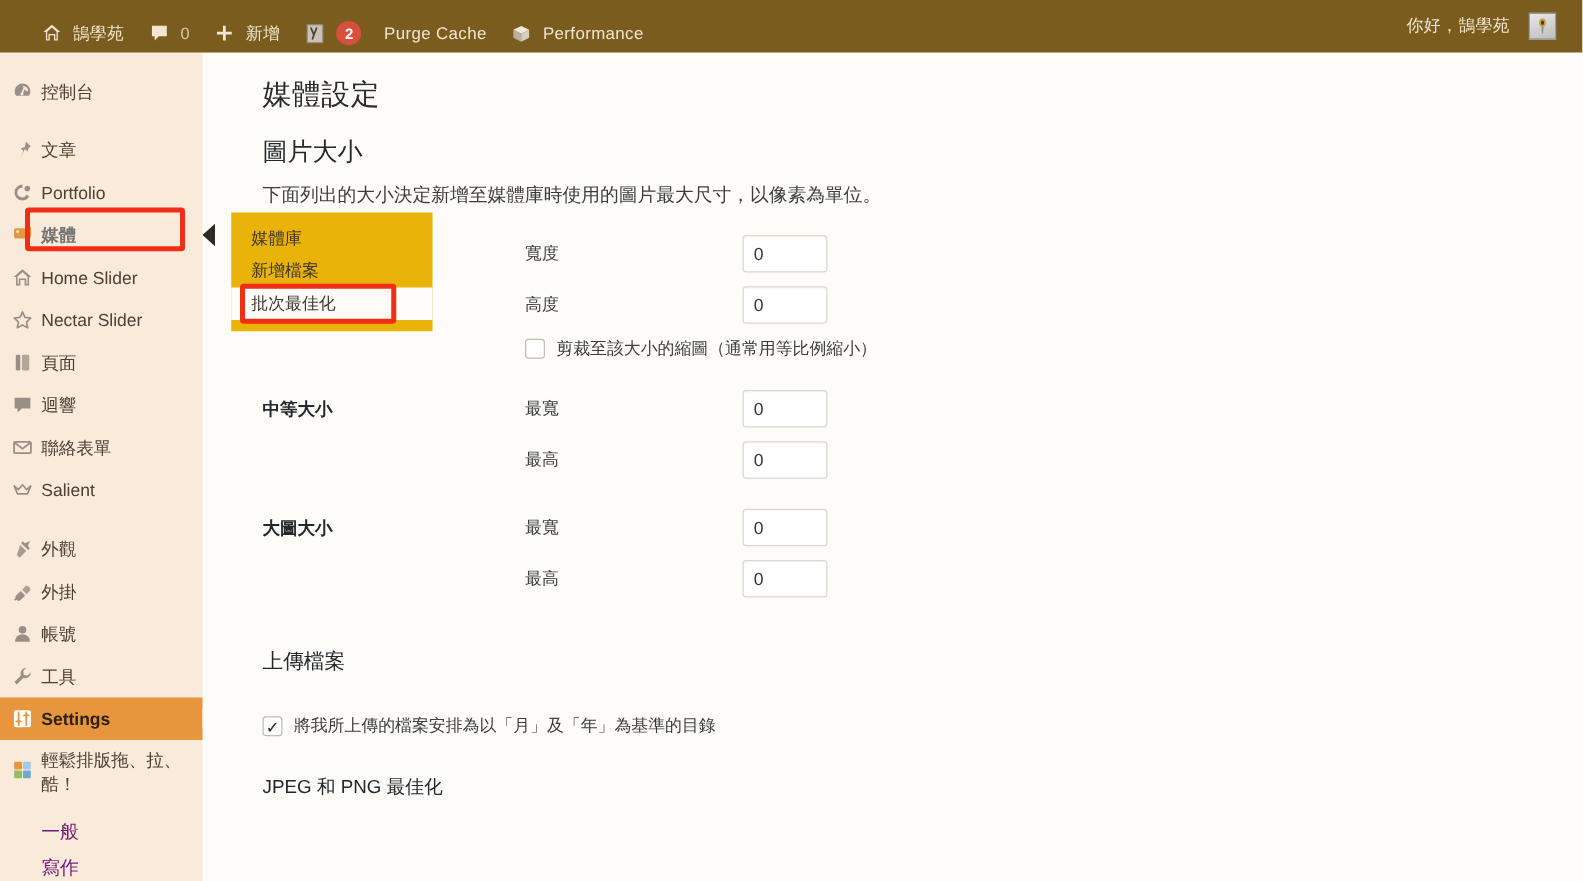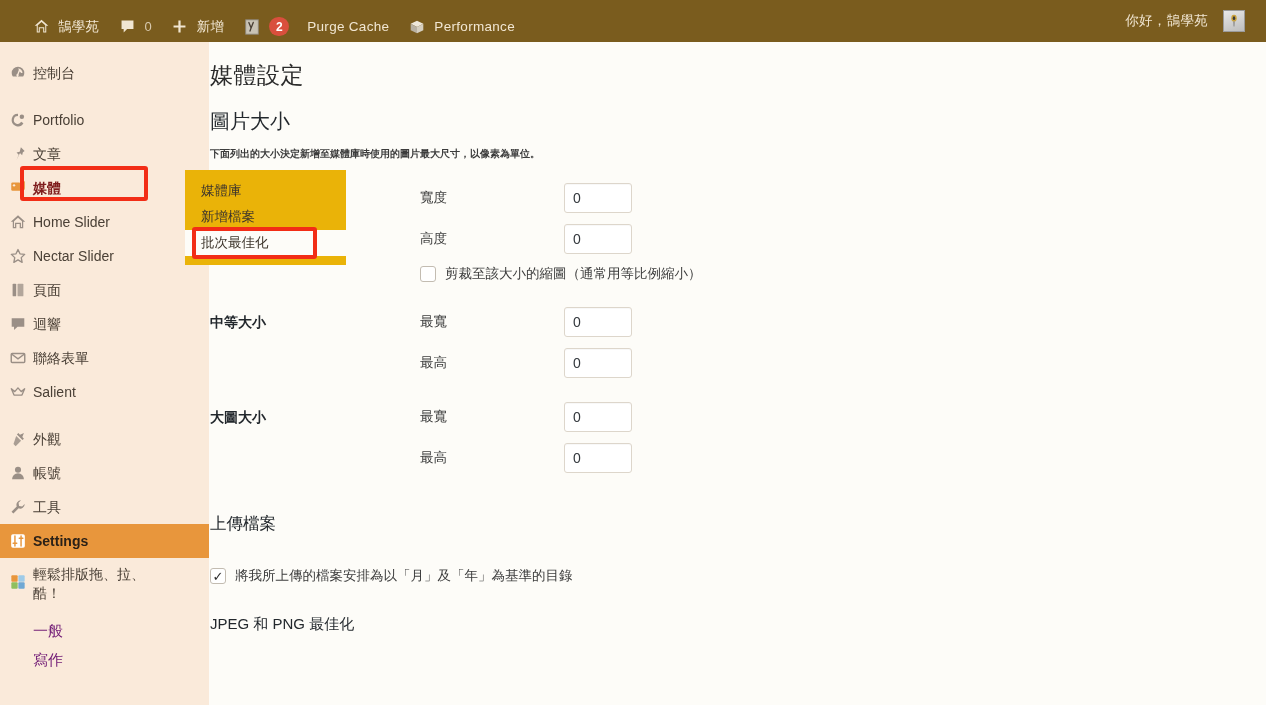--- a/index.html
+++ b/index.html
@@ -44,21 +44,21 @@
   .avatar-box {
     width: 22px; height: 22px; margin-left: 8px;
     background: linear-gradient(160deg,#e8e8e8,#bdbdbd);
     border: 1px solid #9b9b9b;
     display: flex; align-items: center; justify-content: center;
   }
 
   
   .sidebar {
     position: absolute; top: 42px; left: 0;
-    width: 209px; height: 663px;
+    width: 162px; height: 663px;
     background: #faeada;
     z-index: 30;
   }
   .menu-item {
     position: relative;
     display: flex; align-items: center;
     gap: 11px;
     height: 34px;
     padding-left: 33px;
     color: #4a4036;
@@ -84,21 +84,21 @@
   }
   .menu-item.is-current .mi-icon { color: #ffffff; }
   .menu-item.is-current .arrow {
     position: absolute; right: -8px; top: 50%; transform: translateY(-50%);
     width: 0; height: 0;
     border-top: 8px solid transparent;
     border-bottom: 8px solid transparent;
     border-left: 8px solid #fdfcf8;
   }
 
-  .menu-item.is-media { color: #7f1d1d; font-weight: 600; }
+  .menu-item.is-media { color: #737373; font-weight: 600; }
   .menu-item.is-media .mi-icon { color: #e8963c; }
   .menu-item.is-media .arrow-dark {
     position: absolute; right: -10px; top: 50%; transform: translateY(-50%);
     width: 0; height: 0;
     border-top: 9px solid transparent;
     border-bottom: 9px solid transparent;
     border-right: 10px solid #2e2a24;
     z-index: 41;
   }
 
@@ -161,37 +161,36 @@
   .sec-title {
     margin: 0;
     padding: 17px 0 0 25px;
     font-size: 20px;
     font-weight: 400;
     color: #23282d;
   }
   .sec-desc {
     margin: 0;
     padding: 12px 0 0 25px;
-    font-size: 10px;
+    font-size: 15px;
     color: #3c3c3c;
-    font-weight: bold;
   }
 
   .form-table { width: 100%; border-collapse: collapse; margin-top: 10px; }
   .form-table th {
     text-align: left;
     vertical-align: top;
     font-weight: 600;
     font-size: 14px;
     color: #23282d;
     width: 225px;
     padding: 19px 10px 19px 25px;
   }
   .form-table td { padding: 12px 10px; vertical-align: top; }
-  .field-row { display: flex; align-items: center; margin-bottom: 11px; }
+  .field-row { display: flex; align-items: center; margin-bottom: 11px; gap: 30px; }
   .field-row:last-child { margin-bottom: 0; }
   .field-label {
     width: 144px;
     font-size: 13.5px;
     color: #3c3c3c;
   }
   input.num {
     width: 68px; height: 30px;
     border: 1px solid #ddd6cb;
     border-radius: 3px;
@@ -307,34 +306,34 @@
         </svg>
       </span>
       <span class="mi-label">控制台</span>
     </a>
 
     <div class="menu-gap"></div>
 
     <a class="menu-item">
       <span class="mi-icon">
         <svg width="18" height="18" viewBox="0 0 20 20" fill="currentColor">
+          <path d="M13.2 2.6 L17.4 6.8 L15.4 8 L14.6 11.4 L12.2 9 L8.2 17 L10.8 10.8 L8.4 8.4 L11.9 7.6 Z"></path>
+        </svg>
+      </span>
+      <span class="mi-label">文章</span>
+    </a>
+
+    <a class="menu-item">
+      <span class="mi-icon">
+        <svg width="18" height="18" viewBox="0 0 20 20" fill="currentColor">
           <path d="M10 3 A7 7 0 1 0 16 13.5 L13.5 12 A4.3 4.3 0 1 1 10 5.7 Z"></path>
           <circle cx="14.3" cy="6.4" r="2.5"></circle>
         </svg>
       </span>
       <span class="mi-label">Portfolio</span>
-    </a>
-
-    <a class="menu-item">
-      <span class="mi-icon">
-        <svg width="18" height="18" viewBox="0 0 20 20" fill="currentColor">
-          <path d="M13.2 2.6 L17.4 6.8 L15.4 8 L14.6 11.4 L12.2 9 L8.2 17 L10.8 10.8 L8.4 8.4 L11.9 7.6 Z"></path>
-        </svg>
-      </span>
-      <span class="mi-label">文章</span>
     </a>
 
     <a class="menu-item is-media">
       <span class="mi-icon">
         <svg width="18" height="18" viewBox="0 0 20 20" fill="currentColor">
           <rect x="2.5" y="4" width="10" height="9" rx="1.4"></rect>
           <circle cx="5.6" cy="7" r="1.3" fill="#faeada"></circle>
           <path d="M13.6 3.4 L17.6 2.6 V10.2 A1.9 1.9 0 1 1 16.2 8.6 V5.4 L15 5.7 V11.2 A1.9 1.9 0 1 1 13.6 9.6 Z"></path>
         </svg>
       </span>
@@ -403,20 +402,30 @@
     <a class="menu-item">
       <span class="mi-icon">
         <svg width="18" height="18" viewBox="0 0 20 20" fill="currentColor">
           <path d="M16.6 3.2 L12.2 5.2 L10.4 3.4 L8.8 5 L15 11.2 L16.6 9.6 L14.8 7.8 Z"></path>
           <path d="M8 6.6 L13.4 12 L7.4 18 L5 15.6 Z" opacity=".85"></path>
         </svg>
       </span>
       <span class="mi-label">外觀</span>
     </a>
 
+    <a class="menu-item">
+      <span class="mi-icon">
+        <svg width="18" height="18" viewBox="0 0 20 20" fill="currentColor">
+          <path d="M4.6 13.6 L8.4 9.8 L12.4 13.8 L8.6 17.6 A2.8 2.8 0 0 1 4.6 13.6 Z"></path>
+          <path d="M9.6 8.6 L13.6 12.6 L17 9.2 A3.6 3.6 0 0 0 13 5.2 Z" opacity=".8"></path>
+          <path d="M3 18 L6 15" stroke="currentColor" stroke-width="1.5"></path>
+        </svg>
+      </span>
+      <span class="mi-label">外掛</span>
+    </a>
 
     <a class="menu-item">
       <span class="mi-icon">
         <svg width="18" height="18" viewBox="0 0 20 20" fill="currentColor">
           <circle cx="10" cy="6.4" r="3.4"></circle>
           <path d="M3.4 17 A6.6 6.6 0 0 1 16.6 17 Z"></path>
         </svg>
       </span>
       <span class="mi-label">帳號</span>
     </a>

